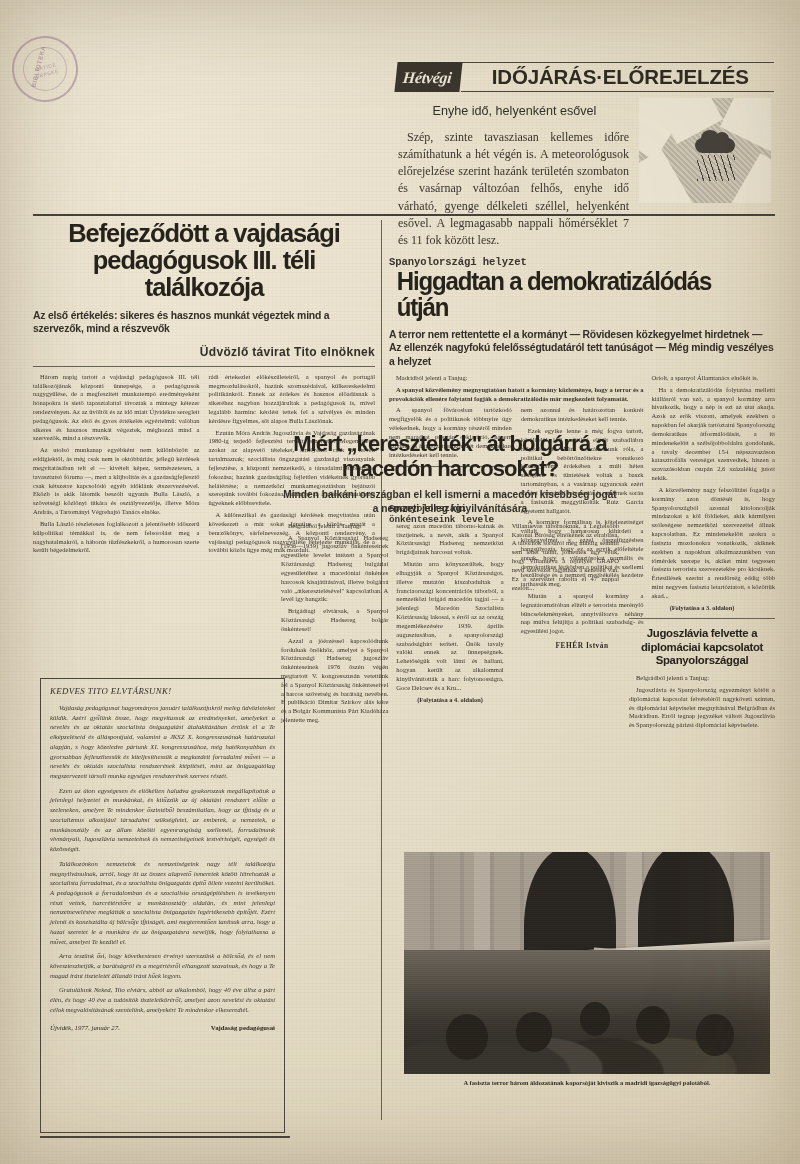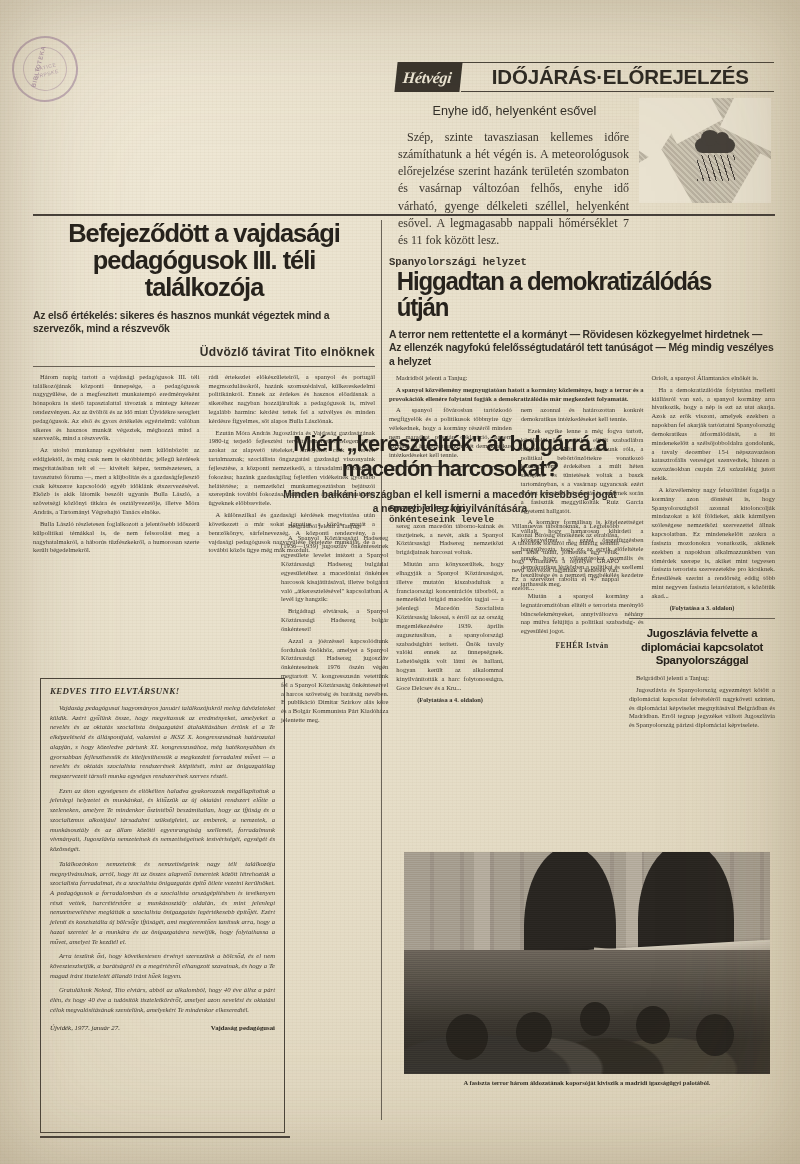--- a/index.html
+++ b/index.html
@@ -187,21 +187,21 @@
     font-weight:bold;font-size:10.2px;line-height:1.3;
     text-align:center;color:#332f28;margin-top:7px;
   }
 
   
   .titobox{
     position:absolute;left:40px;top:678px;width:245px;height:455px;
     border:1.6px solid #4a443a;padding:7px 9px;box-sizing:border-box;
   }
   .tito-h{
-    font-style:italic;font-weight:bold;font-size:8.8px;
+    font-style:italic;font-weight:normal;font-size:8.8px;
     letter-spacing:.4px;margin-bottom:7px;color:#332f28;
   }
   p.ti{
     font-style:italic;font-size:6.7px;line-height:1.45;
     text-align:justify;margin:0 0 5px;text-indent:9px;color:#3a352d;
   }
   .tito-foot{display:flex;justify-content:space-between;font-size:6.8px;font-style:italic;margin-top:9px;}
   .tito-foot b{font-style:normal;font-weight:bold;}
 
   

